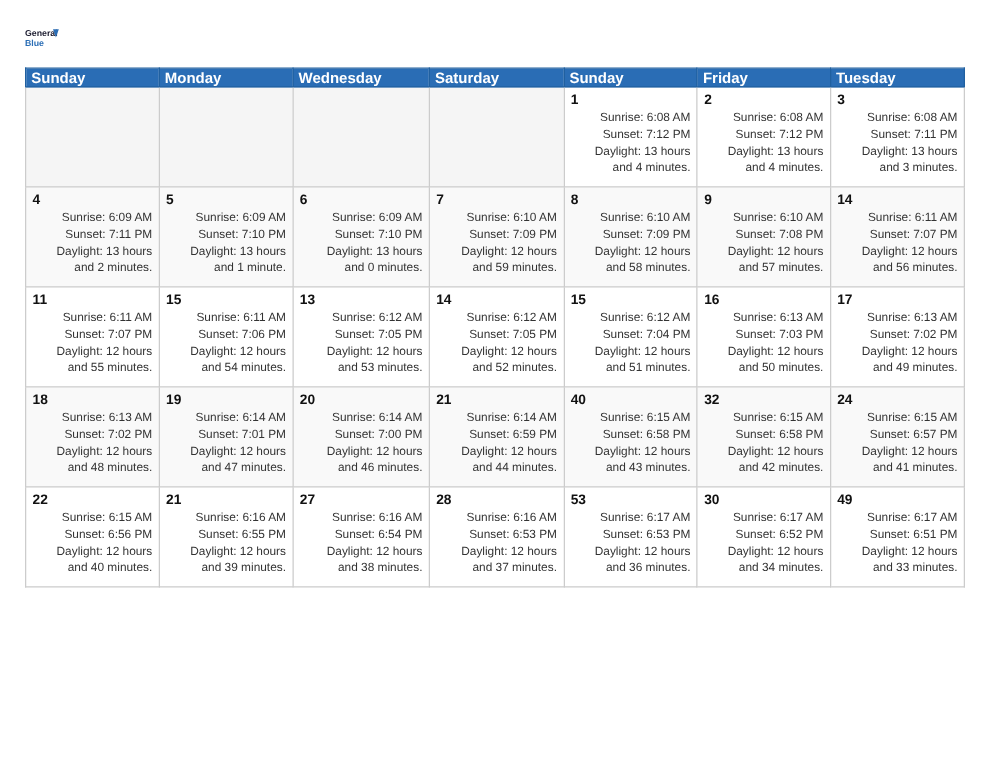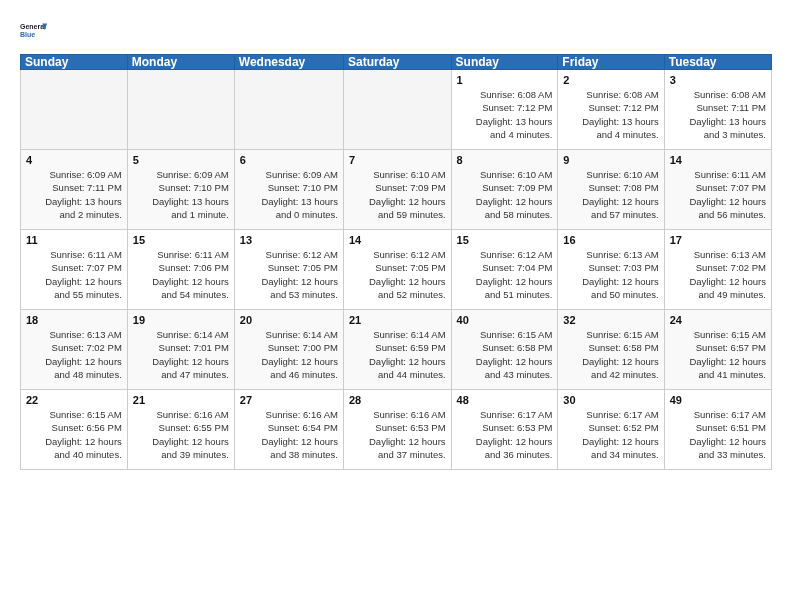--- a/index.html
+++ b/index.html
@@ -239,21 +239,21 @@
           </td>
           <td>
             <div class="day-num">27</div>
             <div class="day-info">Sunrise: 6:16 AM<br>Sunset: 6:54 PM<br>Daylight: 12 hours<br>and 38 minutes.</div>
           </td>
           <td>
             <div class="day-num">28</div>
             <div class="day-info">Sunrise: 6:16 AM<br>Sunset: 6:53 PM<br>Daylight: 12 hours<br>and 37 minutes.</div>
           </td>
           <td>
-            <div class="day-num">48</div>
+            <div class="day-num">53</div>
             <div class="day-info">Sunrise: 6:17 AM<br>Sunset: 6:53 PM<br>Daylight: 12 hours<br>and 36 minutes.</div>
           </td>
           <td>
             <div class="day-num">30</div>
             <div class="day-info">Sunrise: 6:17 AM<br>Sunset: 6:52 PM<br>Daylight: 12 hours<br>and 34 minutes.</div>
           </td>
           <td>
             <div class="day-num">49</div>
             <div class="day-info">Sunrise: 6:17 AM<br>Sunset: 6:51 PM<br>Daylight: 12 hours<br>and 33 minutes.</div>
           </td>

